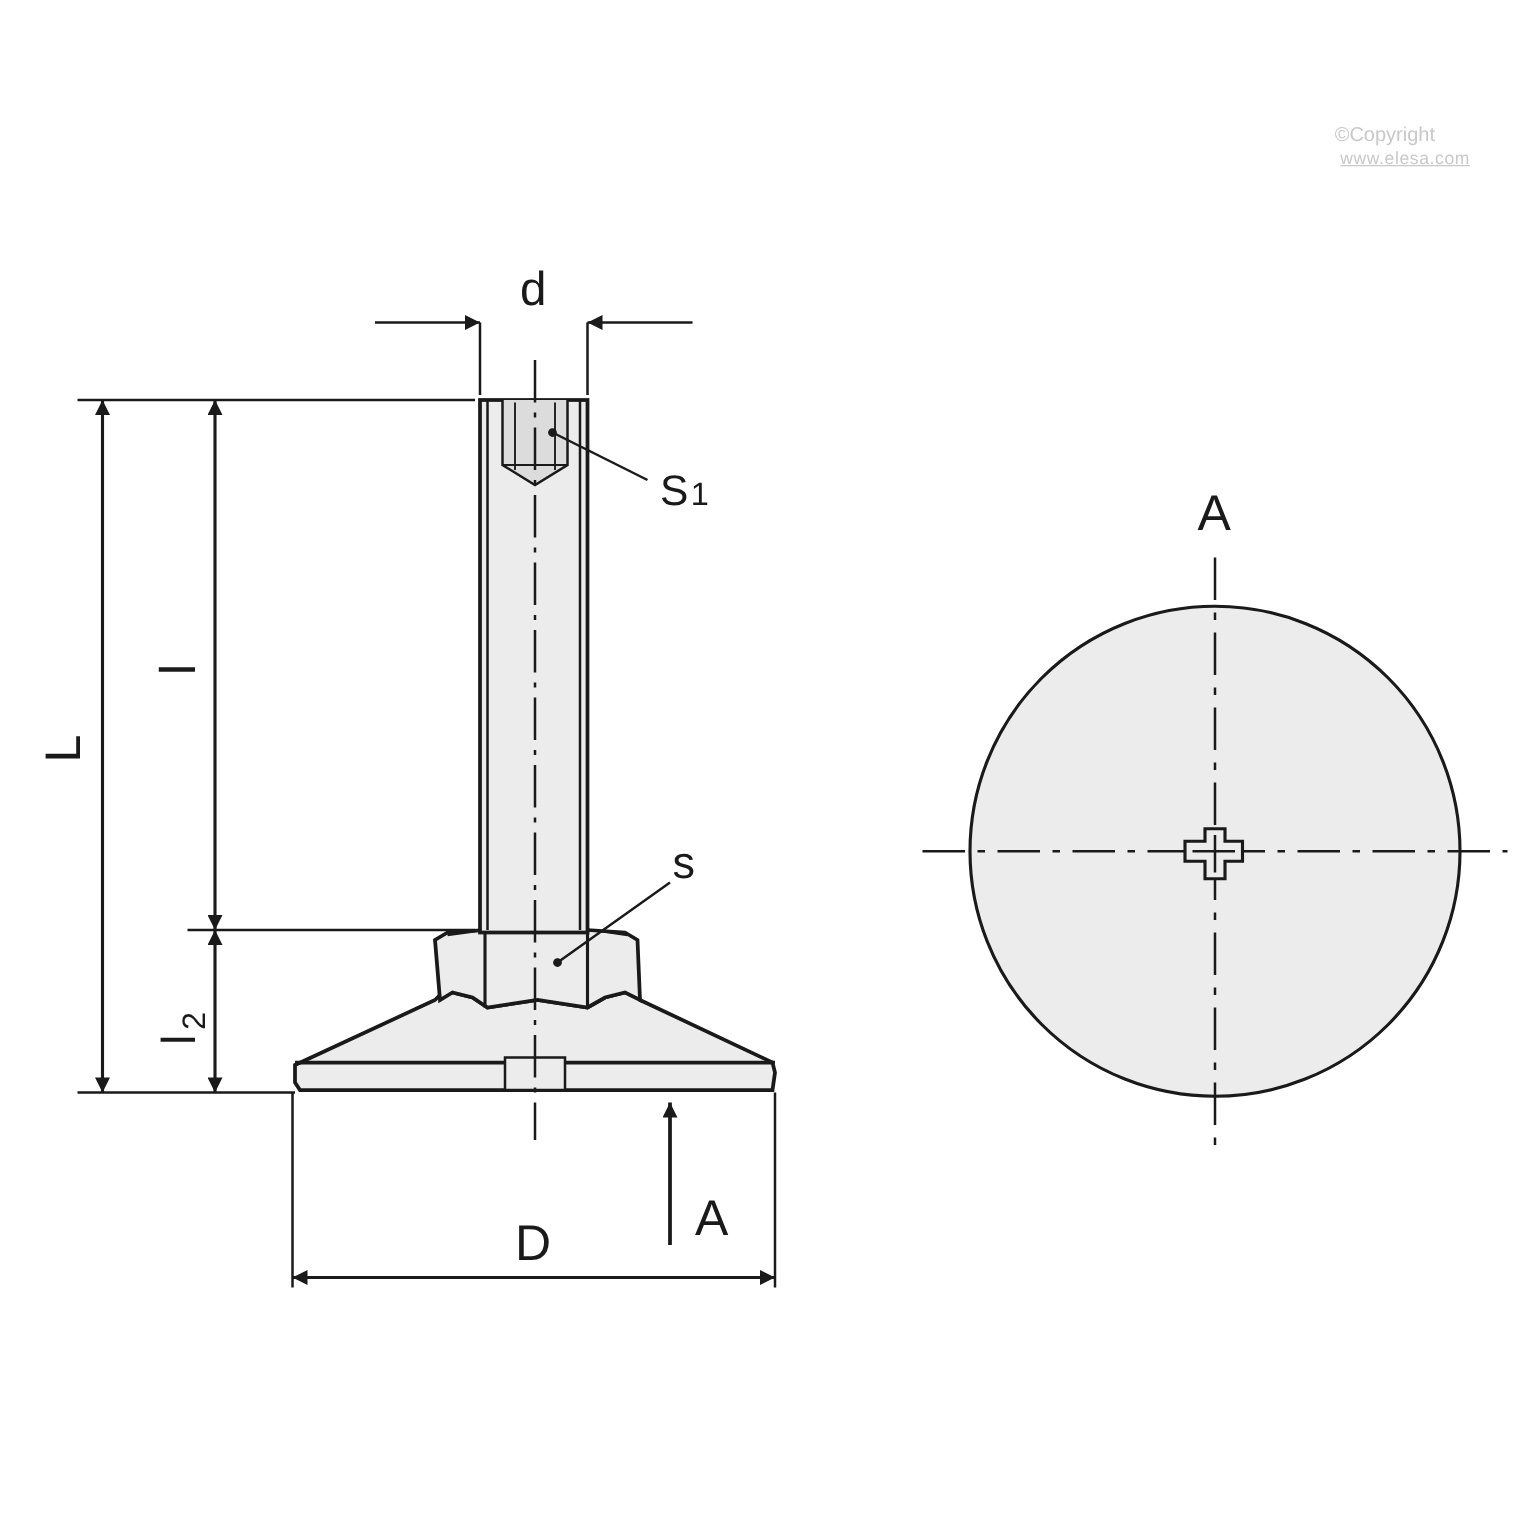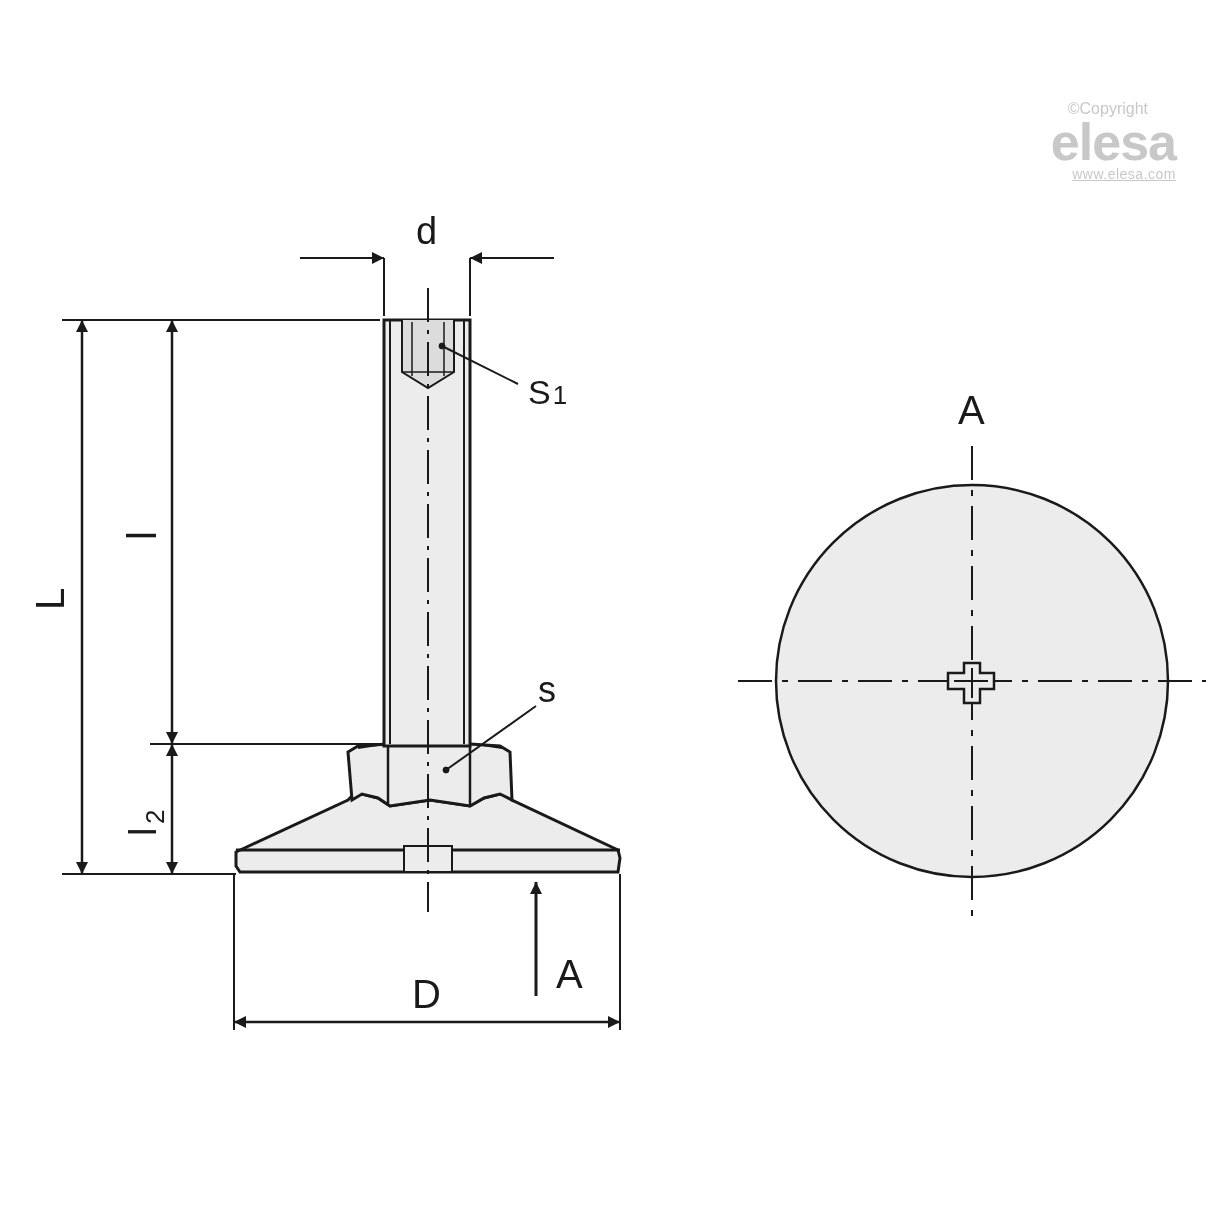--- a/index.html
+++ b/index.html
@@ -9,21 +9,20 @@
   .wm { position:absolute; right:38px; top:100px; text-align:right; color:#c8c8c8; font-family:"Liberation Sans", sans-serif; }
   .wm .copy { font-size:16px; margin-right:28px; }
   .wm .brand { font-size:52px; font-weight:bold; letter-spacing:-1px; line-height:48px; }
   .wm .url { font-size:14px; letter-spacing:0.5px;text-decoration:underline; }
 </style>
 </head>
 <body>
 
 <div class="wm">
   <div class="copy">©Copyright</div>
-  <div class="brand">elesa</div>
   <div class="url">www.elesa.com</div>
 </div>
 
 <svg id="drawing" width="1214" height="1214" viewBox="0 0 1214 1214" xmlns="http://www.w3.org/2000/svg">
   <defs>
     <marker id="arr" viewBox="0 0 10 10" refX="10" refY="5" markerWidth="14" markerHeight="10" markerUnits="userSpaceOnUse" orient="auto-start-reverse">
       <path d="M0,0 L10,5 L0,10 z" fill="#1a1a1a"></path>
     </marker>
     <marker id="arrV" viewBox="0 0 10 10" refX="10" refY="5" markerWidth="40" markerHeight="12" markerUnits="userSpaceOnUse" orient="auto-start-reverse">
       <path d="M0,0 L10,5 L0,10 z" fill="#1a1a1a"></path>

